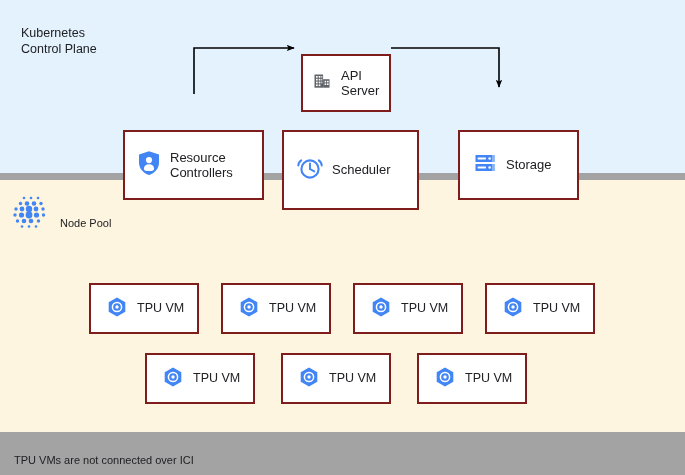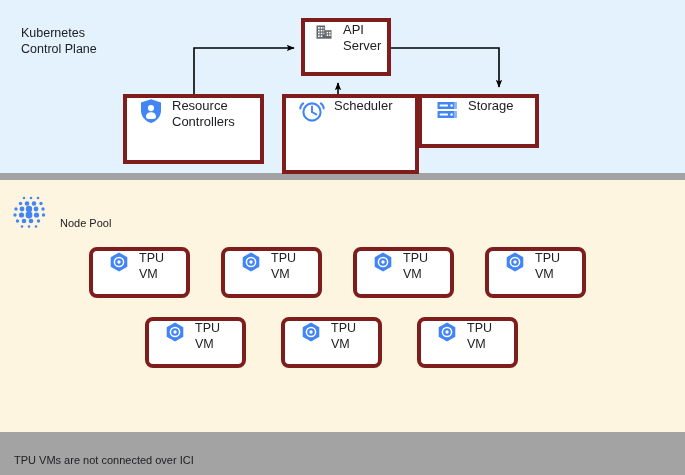--- a/index.html
+++ b/index.html
@@ -62,48 +62,49 @@
     left: 10px;
     top: 192px;
     width: 42px;
     height: 42px;
   }
 
   
   .box {
     position: absolute;
     background: #ffffff;
-    border: 4px solid #7f1d1d;
+    border: 2px solid #7f1d1d;
     box-sizing: border-box;
     display: flex;
+    align-items: center;
     gap: 9px;
+    margin-top: 36px;
   }
   .box .icon {
     flex: 0 0 auto;
     display: block;
   }
   .box .box-label {
     font-size: 13px;
     line-height: 15.5px;
     color: #202124;
     white-space: pre-line;
   }
 
   
   .box-api      { left: 301px; top: 18px;  width: 90px;  height: 58px;  padding-left: 9px; }
   .box-rc       { left: 123px; top: 94px;  width: 141px; height: 70px;  padding-left: 12px; }
   .box-sched    { left: 282px; top: 94px;  width: 137px; height: 80px;  padding-left: 13px; }
-  .box-storage  { left: 418px; top: 94px;  width: 121px; height: 54px;  padding-left: 13px; }
+  .box-storage  { left: 458px; top: 94px;  width: 121px; height: 70px;  padding-left: 13px; }
 
   
   .box-tpu {
-    width: 101px;
+    width: 110px;
     height: 51px;
     padding-left: 15px;
-    border-radius: 8px;
   }
   .box-tpu .box-label { font-size: 12.5px; }
 
   
   .connectors {
     position: absolute;
     left: 0;
     top: 0;
     width: 685px;
     height: 475px;

